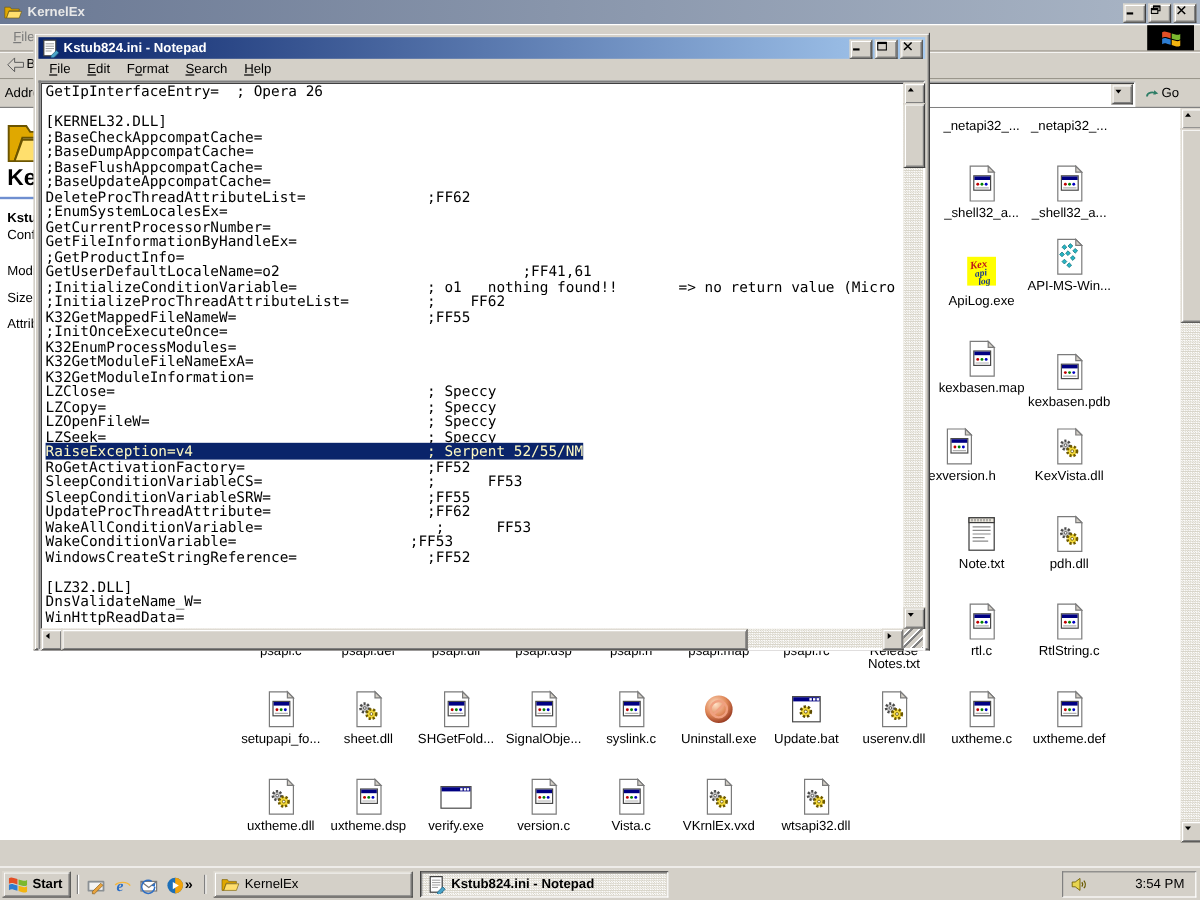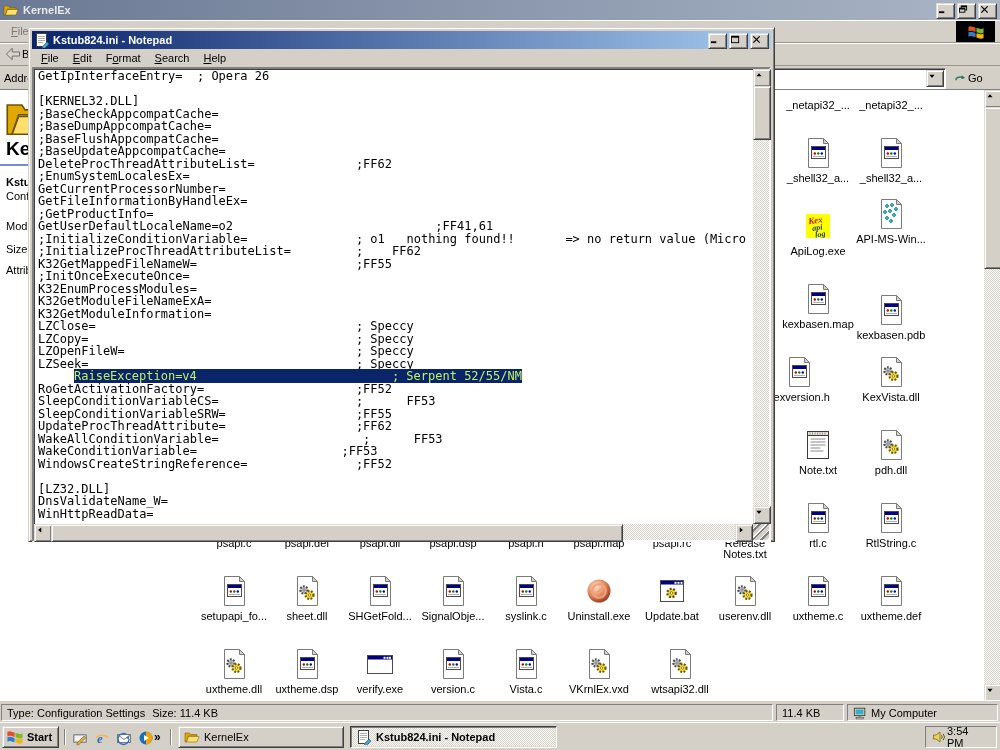--- a/index.html
+++ b/index.html
@@ -80,21 +80,21 @@
   .nptitle .caps{top:2px;right:2px;}
   .npmenu{height:18px;display:flex;align-items:center;padding-left:2px;}
   .npmenu .mitem{padding:2px 7px;}
   .npedit{position:relative;height:471px;background:#fff;
     border:2px solid;border-color:#808080 #fff #fff #808080;
     box-shadow:inset 1px 1px 0 #404040, inset -1px -1px 0 #d4d0c8;box-sizing:content-box;}
   .nptext{position:absolute;left:1px;top:1px;right:16px;bottom:16px;overflow:hidden;
     font-family:"DejaVu Sans Mono",monospace;font-size:12px;line-height:12.5px;
     white-space:pre;padding-left:3px;}
   .nline{height:12.5px;}
-  .nsel{background:#0a246a;color:#bef264;margin-left:36px;}
+  .nsel{background:#0a246a;color:#fef9c3;}
   .npvsb{position:absolute;right:0;top:0;width:16px;bottom:16px;}
   .nphsb{position:absolute;left:0;bottom:0;height:16px;right:16px;}
   .npgrip{position:absolute;right:0;bottom:0;width:16px;height:16px;background:#d4d0c8;
     background-image:repeating-linear-gradient(135deg,#d4d0c8 0 3px,#fff 3px 4px,#808080 4px 6px);}
 
   
   .taskbar{position:absolute;left:0;top:722px;width:1000px;height:28px;background:#d4d0c8;
     border-top:1px solid #fff;z-index:9;}
   .startbtn{position:absolute;left:2px;top:3px;width:57px;height:22px;display:flex;align-items:center;
     font-weight:bold;padding-left:2px;box-sizing:border-box;}
@@ -102,21 +102,21 @@
   .tsep{position:absolute;top:6px;width:0;height:16px;border-left:1px solid #808080;border-right:1px solid #fff;}
   .qlicon{position:absolute;top:7px;width:16px;height:16px;}
   .qlicon svg{width:16px;height:16px;}
   .chev{position:absolute;top:7px;font-weight:bold;font-size:12px;}
   .taskbtn{position:absolute;top:3px;height:22px;display:flex;align-items:center;padding:0 5px;box-sizing:border-box;white-space:nowrap;overflow:hidden;}
   .taskbtn svg{width:16px;height:16px;margin-right:4px;flex:none;}
   .taskbtn.pressed{border:1px solid;border-color:#404040 #fff #fff #404040;
     box-shadow:inset 1px 1px 0 #808080, inset -1px -1px 0 #dfdbd3;
     background-color:#ecead f;background-image:repeating-conic-gradient(#ffffff 0% 25%, #d6d2c6 25% 50%);background-size:2px 2px;
     font-weight:bold;}
-  .tray{position:absolute;right:3px;top:3px;width:72px;height:22px;display:flex;align-items:center;
+  .tray{position:absolute;right:3px;top:3px;width:112px;height:22px;display:flex;align-items:center;
     border:1px solid;border-color:#808080 #fff #fff #808080;box-sizing:border-box;}
   .tray .spk{width:16px;height:16px;margin-left:5px;}
   .tray .spk svg{width:16px;height:16px;}
   .clock{margin-left:auto;margin-right:9px;}
 </style>
 </head>
 <body>
 
 <div class="screen">
 
@@ -717,38 +717,20 @@
             </svg></span>
         <span class="sthumb raised" style="left:17px;top:0;height:16px;width:570px"></span>
         <span class="sbtn raised" style="right: 0px; top: 0px; display: inline-block;"><svg viewBox="0 0 16 16" width="100%" height="100%">
               <path d="M11 8l-5 4V4z" fill="#000"></path>
             </svg></span>
       </div>
       <div class="npgrip"></div>
     </div>
   </div>
 
-  <div class="statusbar">
-    <div class="spanel sp1">
-      <span>Type: Configuration Settings</span>
-      <span class="sgap">Size: 11.4 KB</span>
-    </div>
-    <div class="spanel sp2">
-      <span>11.4 KB</span>
-    </div>
-    <div class="spanel sp3">
-      <span style="width: 14px; height: 14px; margin-right: 4px; display: inline-block;"><svg viewBox="0 0 16 16" width="100%" height="100%">
-            <rect x="1.5" y="2.5" width="12" height="8.5" fill="#d4d0c8" stroke="#3a3a3a"></rect>
-            <rect x="3" y="4" width="9" height="5.5" fill="#35b0c0"></rect>
-            <rect x="5.5" y="11.5" width="4" height="1.5" fill="#9a968c"></rect>
-            <rect x="3.5" y="13" width="8.5" height="1.8" fill="#d4d0c8" stroke="#3a3a3a" stroke-width="0.6"></rect>
-          </svg></span>
-      <span>My Computer</span>
-    </div>
-  </div>
 
   <div class="taskbar">
     <div class="startbtn raised">
       <span style="width: 20px; height: 16px; display: inline-block;"><svg viewBox="0 0 22 18" width="100%" height="100%">
             <path d="M2.5 3.2C4 2.2 5.5 2.3 7 3l3.5 1v5L7 8C5.5 7.4 4 7.5 2.5 8.4z" fill="#e34f26"></path>
             <path d="M11.5 4.3L15 5.3c1.5.5 3 .4 4.5-.5v5c-1.5.9-3 1-4.5.5l-3.5-1z" fill="#7cb82f"></path>
             <path d="M2.5 9.4C4 8.5 5.5 8.4 7 9l3.5 1v5L7 14c-1.5-.6-3-.5-4.5.4z" fill="#2d7dd2"></path>
             <path d="M11.5 10.3l3.5 1c1.5.5 3 .4 4.5-.5v5c-1.5.9-3 1-4.5.5l-3.5-1z" fill="#f2b410"></path>
           </svg></span>
       <span style="margin-left:2px">Start</span>

